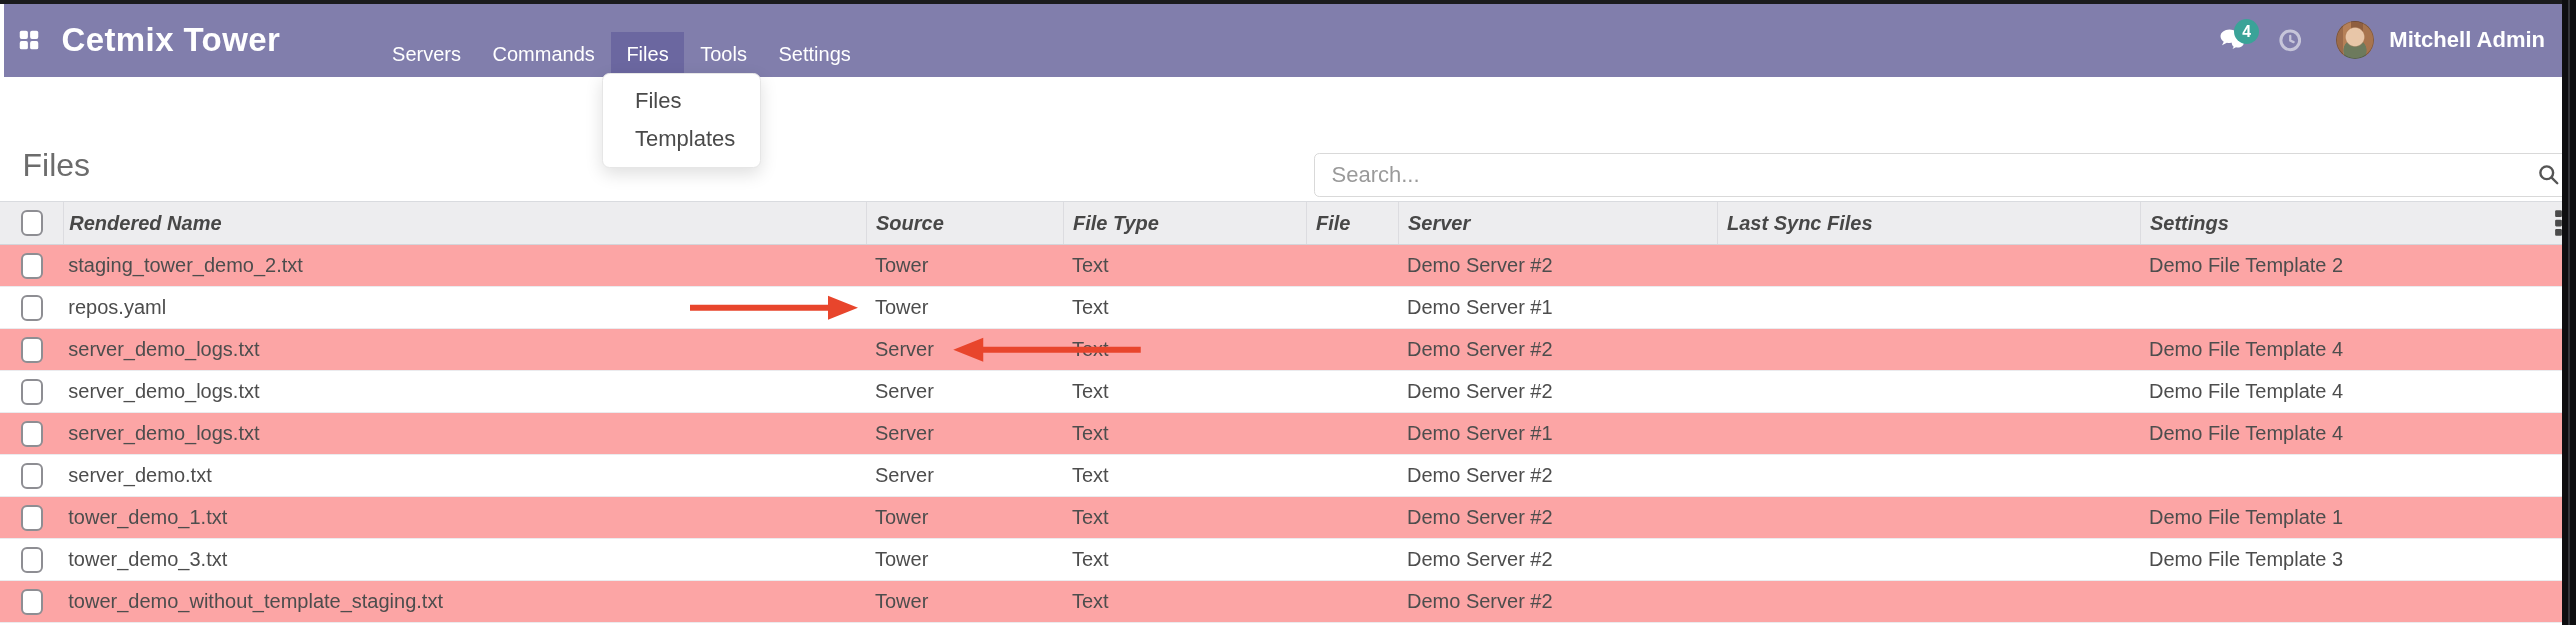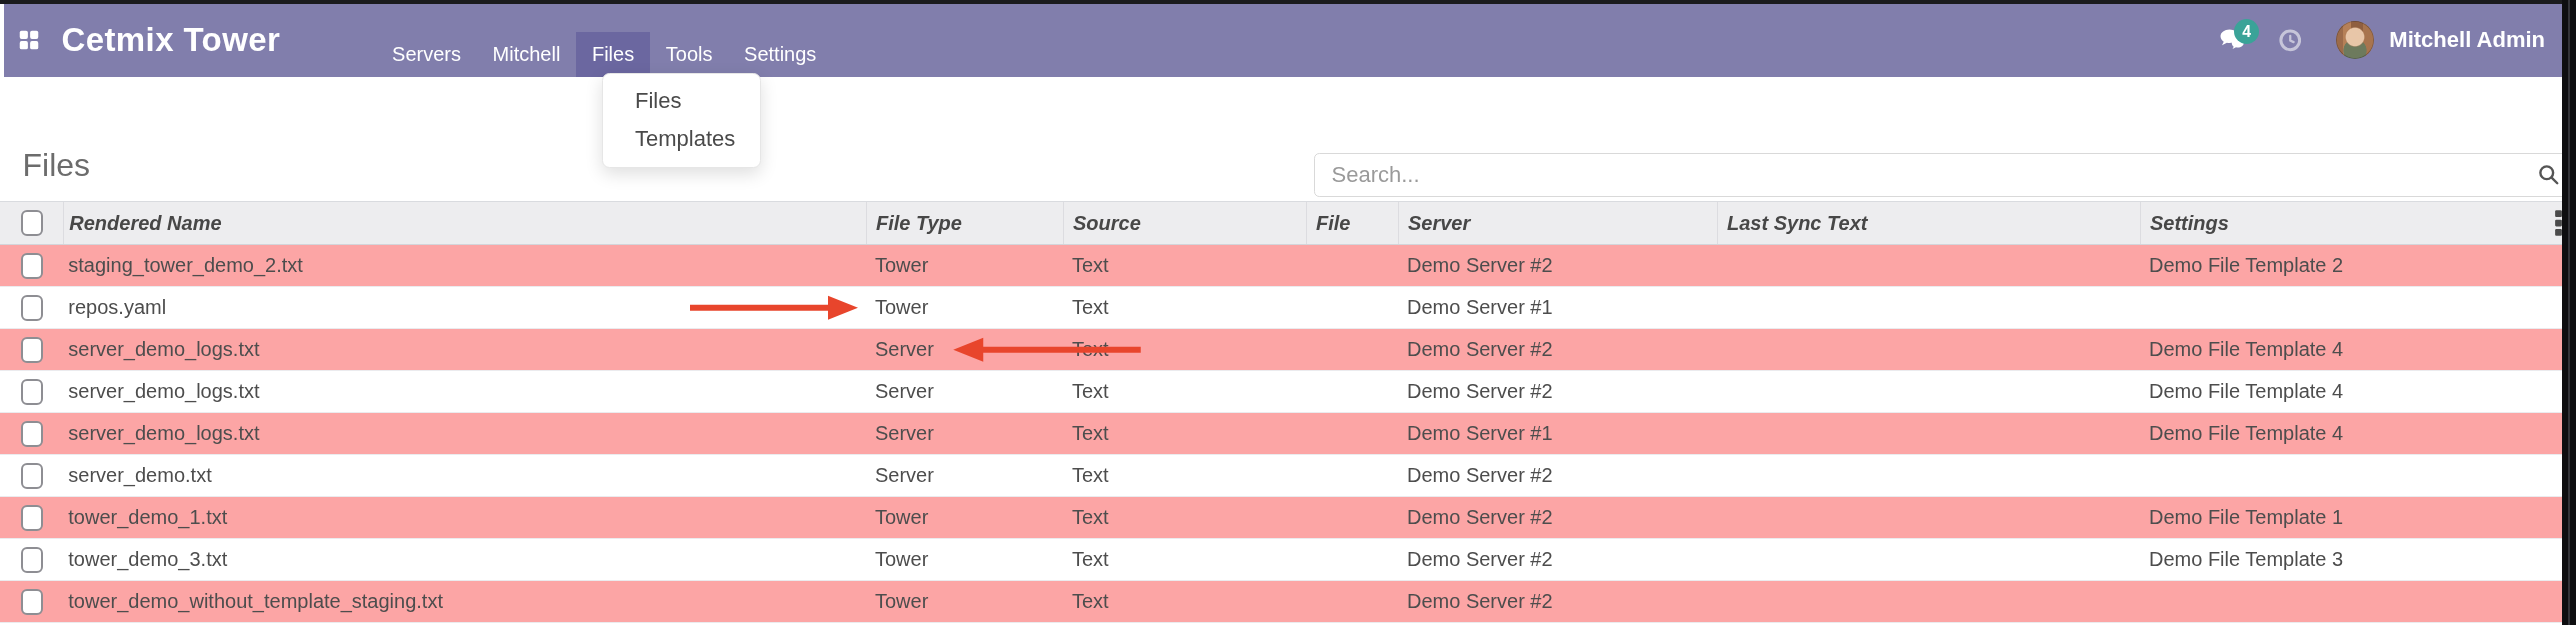--- a/index.html
+++ b/index.html
@@ -104,21 +104,21 @@
     <svg class="apps-icon" viewBox="0 0 27 27">
       <rect x="1" y="1" width="11" height="11" rx="2.5" fill="#fff"></rect>
       <rect x="15" y="1" width="11" height="11" rx="2.5" fill="#fff"></rect>
       <rect x="1" y="15" width="11" height="11" rx="2.5" fill="#fff"></rect>
       <rect x="15" y="15" width="11" height="11" rx="2.5" fill="#fff"></rect>
     </svg>
     <div class="brand">Cetmix Tower</div>
   </div>
   <div class="nav-menu">
     <div class="nav-item">Servers</div>
-    <div class="nav-item">Mitchell</div>
+    <div class="nav-item">Commands</div>
     <div class="nav-item active" style="background: rgb(107, 103, 160);">Files</div>
     <div class="nav-item">Tools</div>
     <div class="nav-item">Settings</div>
   </div>
   <div class="nav-right">
     <div class="chat-wrap">
       <svg viewBox="0 0 36 32" width="27" height="24">
         <path fill="#fff" d="M14 2c6.6 0 12 4 12 9s-5.4 9-12 9c-1.2 0-2.4-.1-3.5-.4L4 23l2.3-4.6C4.2 16.8 2 14.1 2 11 2 6 7.4 2 14 2z"></path>
         <path fill="#fff" d="M25 14c4.4 0 8 2.7 8 6s-3.6 6-8 6c-.8 0-1.6-.1-2.3-.3L18 28l1.6-3.1C18 23.7 17 22 17 20c0-3.3 3.6-6 8-6z"></path>
       </svg>
@@ -189,25 +189,25 @@
     </button>
   </div>
 </div>
 
 <div class="table">
   <div class="thead">
     <div class="cell c-check">
         <span class="cb"></span>
       </div>
     <div class="cell c-name">Rendered Name</div>
+    <div class="cell">Source</div>
     <div class="cell">File Type</div>
-    <div class="cell">Source</div>
     <div class="cell">File</div>
     <div class="cell">Server</div>
-    <div class="cell">Last Sync Text</div>
+    <div class="cell">Last Sync Files</div>
     <div class="cell">Settings</div>
     <div class="cell c-opt">
       <svg class="dots-icon" viewBox="0 0 12 40">
         <rect x="1.5" y="3" width="9" height="9" rx="1.5" fill="#4b4b4b"></rect>
         <rect x="1.5" y="15.5" width="9" height="9" rx="1.5" fill="#4b4b4b"></rect>
         <rect x="1.5" y="28" width="9" height="9" rx="1.5" fill="#4b4b4b"></rect>
       </svg>
     </div>
   </div>
 

